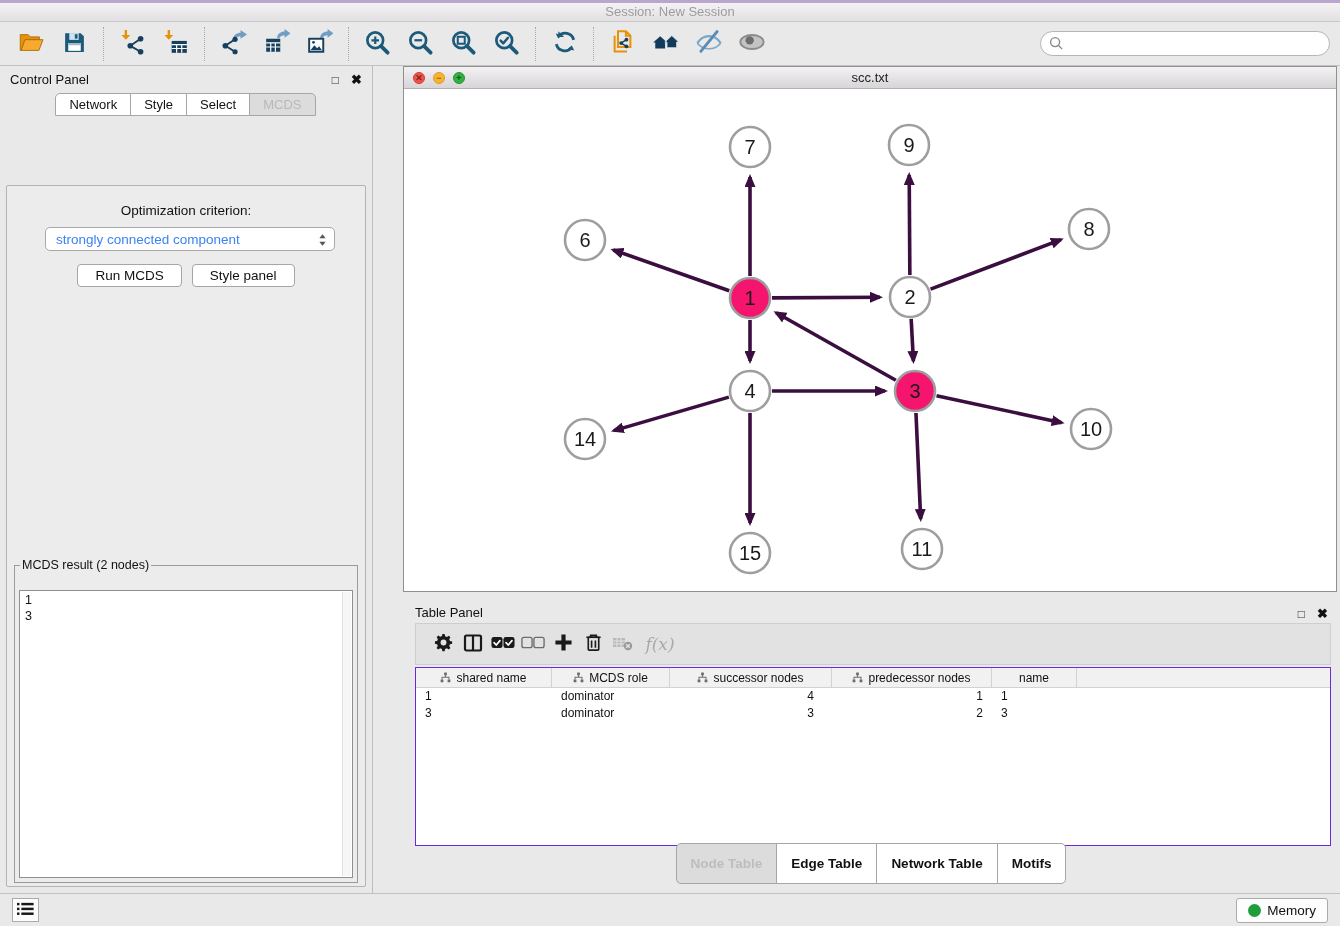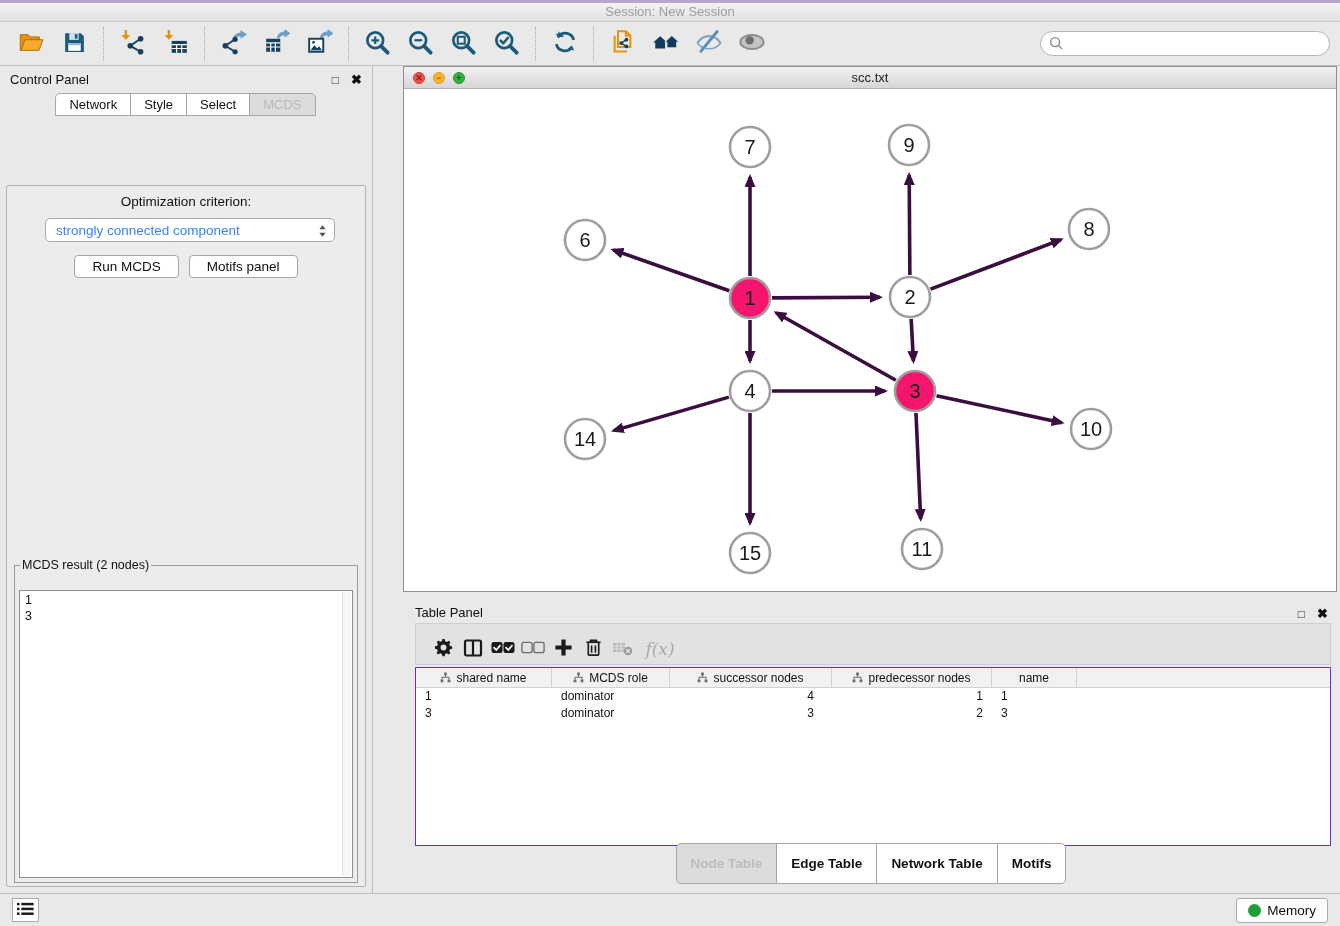--- a/index.html
+++ b/index.html
@@ -25,21 +25,21 @@
   .control-panel{position:absolute;top:66px;left:0;width:373px;bottom:33px;background:#e9e9e9;border-right:1px solid #bdbdbd}
   .panel-header{height:27px;display:flex;align-items:center;padding:0 10px;font-size:13px;color:#111}
   .win-ctrls{margin-left:auto;display:flex;gap:12px;align-items:center}
   .float-glyph{font-size:12px;color:#333;line-height:12px}
   .close-glyph{font-size:13px;font-weight:bold;color:#111;line-height:12px}
   .cp-tabs{display:flex;justify-content:center;position:relative;z-index:2}
   .tab{background:#fff;border:1px solid #a6a6a6;padding:3px 13px;font-size:13px;margin-left:-1px;color:#111}
   .tab.first{border-radius:5px 0 0 0}
   .tab.active-dim{background:#dcdcdc;color:#b9b9b9;border-radius:0 5px 0 0}
   .cp-box{position:absolute;left:6px;right:6px;top:119px;bottom:6px;border:1px solid #b3b3b3;background:#ececec;border-radius:2px}
-  .opt-label{text-align:center;font-size:13.5px;margin-top:8px;color:#111}
+  .opt-label{text-align:center;font-size:13.5px;margin-top:17px;color:#111}
   .cp-select{margin:9px 30px 0 38px;height:24px;background:#fff;border:1px solid #a9a9a9;border-radius:5px;
     display:flex;align-items:center;padding:0 26px 0 10px;font-size:13.5px;position:relative;color:#3b82f6}
   .chev{position:absolute;right:7px;top:5px}
   .btn-row{display:flex;justify-content:center;gap:10px;margin-top:13px}
   .cp-btn{background:#fff;border:1px solid #a6a6a6;border-radius:4px;height:23px;padding:0 17px;font-size:13.5px;
     font-family:"Liberation Sans",sans-serif;color:#111}
   .result-fieldset{position:absolute;left:7px;right:7px;top:372px;bottom:3px;border:1px solid #9a9a9a;background:#ececec;padding:3px}
   .result-fieldset legend{font-size:12.5px;padding:0 2px;margin-left:2px;color:#111}
   .result-area{position:absolute;left:4px;right:4px;top:18px;bottom:4px;background:#fff;border:1px solid #8f8f8f;
     font-size:12.5px;line-height:16px;padding:1px 5px;color:#111}
@@ -53,21 +53,21 @@
   .light{width:12px;height:12px;border-radius:50%;font-size:9px;line-height:11px;text-align:center;font-weight:bold}
   .light.red{background:#ee544c;border:1px solid #d33d36;color:#84211c}
   .light.yellow{background:#f8b42e;border:1px solid #dd9c24;color:#90610d}
   .light.green{background:#33b03f;border:1px solid #2a9334;color:#0f5517}
   .nw-canvas{position:absolute;top:22px;left:0;right:0;bottom:0;background:#fff;overflow:hidden}
 
   
   .table-panel{position:absolute;left:403px;top:592px;width:937px;height:301px;background:#e9e9e9}
   .tp-header{height:28px;display:flex;align-items:flex-end;padding:0 12px;font-size:13px;color:#111}
   .tp-toolbar{position:absolute;left:12px;right:9px;top:31px;height:42px;background:#e2e2e2;border:1px solid #cecece;
-    display:flex;align-items:flex-end;padding:0 12px}
+    display:flex;align-items:center;padding:0 12px}
   .tp-tool{width:30px;height:30px;display:flex;align-items:center;justify-content:center}
   .fx-label{font-family:"DejaVu Serif",serif;font-style:italic;font-size:17px;color:#a9a9a9}
   .tp-table{position:absolute;left:12px;right:9px;top:75px;bottom:47px;background:#fff;border:1px solid #6d28d9;overflow:hidden;font-size:12px}
   .thead{display:flex;height:20px;background:#f1f1f1;border-bottom:1px solid #d2d2d2}
   .th{display:flex;align-items:center;justify-content:center;gap:5px;border-right:1px solid #d2d2d2;color:#111}
   .c1{width:136px}.c2{width:118px}.c3{width:162px}.c4{width:160px}.c5{width:85px}
   .trow{display:flex;height:17px;line-height:17px;color:#111}
   .td{overflow:hidden;white-space:nowrap}
   .td.c1,.td.c2,.td.c5{padding-left:9px;text-align:left}
   .td.c3{text-align:right;padding-right:18px}
@@ -296,21 +296,21 @@
         <span>strongly connected component</span>
         <span class="chev">
           <svg width="9" height="14" viewBox="0 0 10 16">
               <path d="M5 1.5l3.6 4.5H1.4z" fill="#555"></path>
               <path d="M5 14.5 1.4 10h7.2z" fill="#555"></path>
             </svg>
         </span>
       </div>
       <div class="btn-row">
         <button class="cp-btn">Run MCDS</button>
-        <button class="cp-btn">Motifs panel</button>
+        <button class="cp-btn">Style panel</button>
       </div>
       <fieldset class="result-fieldset">
         <legend>MCDS result (2 nodes)</legend>
         <div class="result-area">
           <div>1</div>
           <div>3</div>
           <div class="result-scroll"></div>
         </div>
       </fieldset>
     </div>

